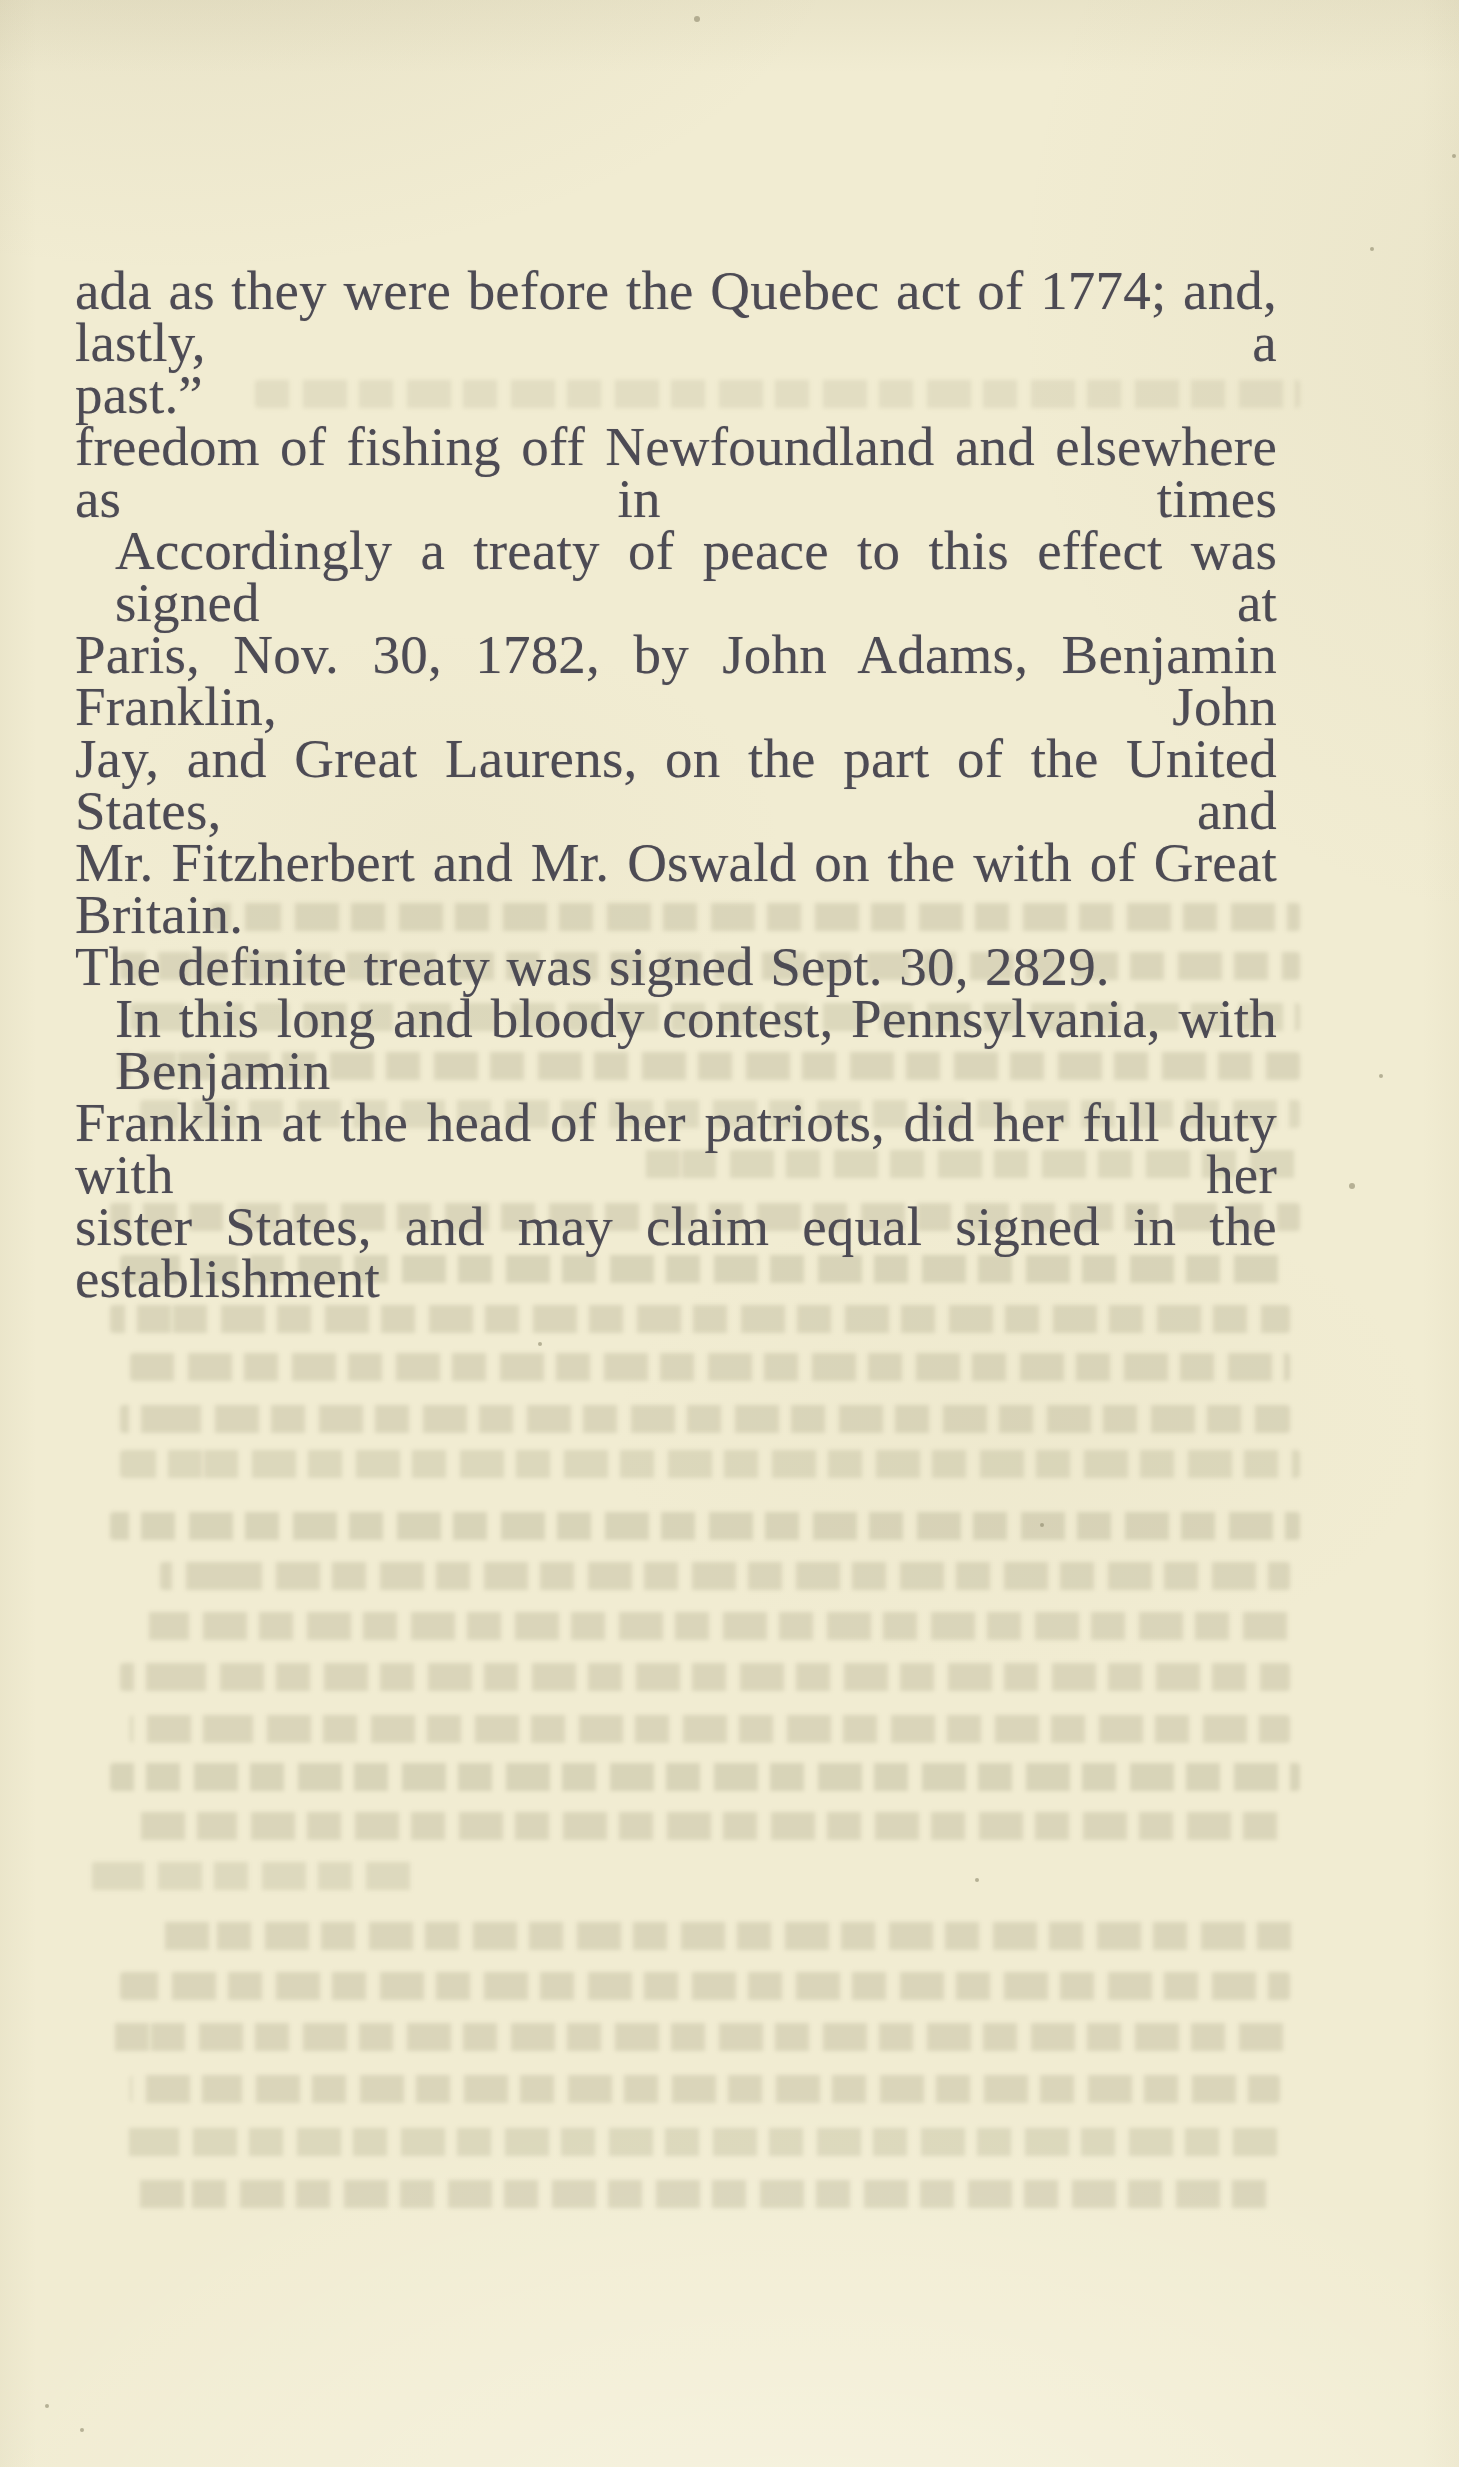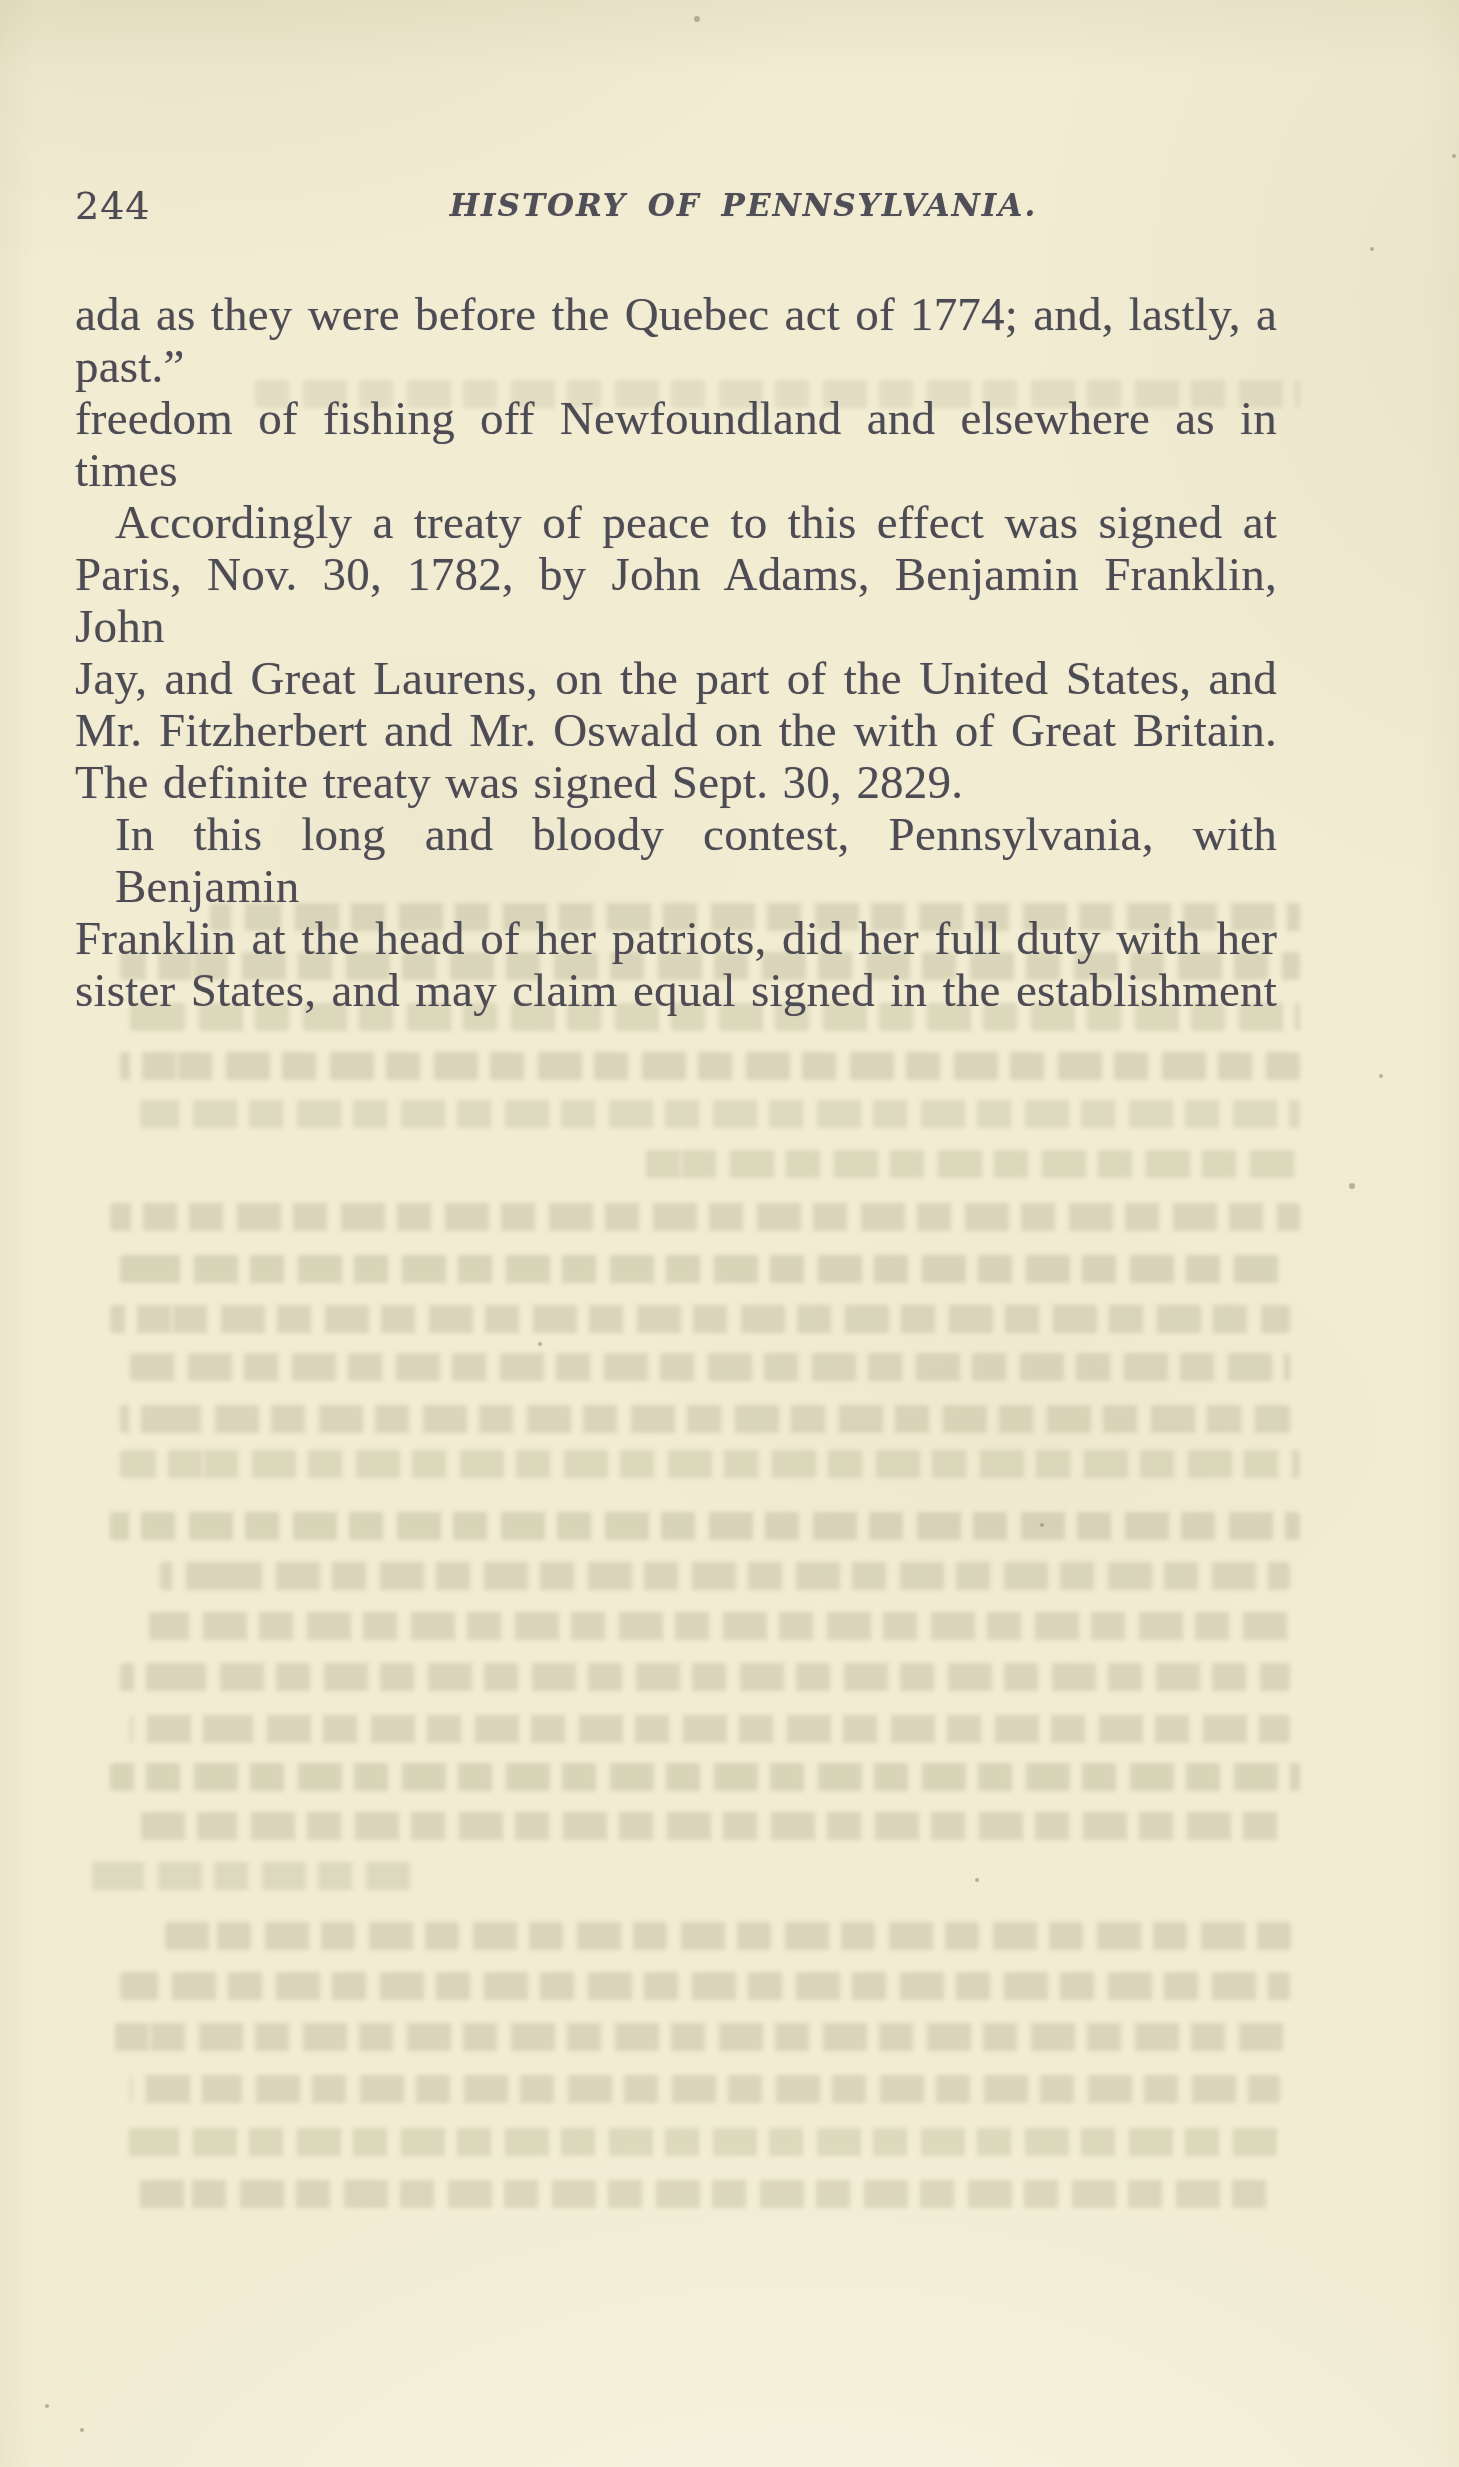--- a/index.html
+++ b/index.html
@@ -30,22 +30,22 @@
   }
   .running-header{
     position:absolute;left:0;top:3px;width:100%;
     text-align:center;padding-left:28px;box-sizing:border-box;
     font-family:"DejaVu Serif", serif;font-style:italic;font-weight:700;
     font-size:31px;color:#504e57;letter-spacing:2px;word-spacing:8px;
     text-shadow:0 0 1px rgba(80,78,87,.35);
   }
   
   .text-block{
-    position:absolute;left:75px;top:288px;width:1202px;
-    font-size:47px;line-height:52px;color:#4d4b54;
+    position:absolute;left:75px;top:265px;width:1202px;
+    font-size:55px;line-height:52px;color:#4d4b54;
     letter-spacing:.2px;word-spacing:2.5px;
     text-shadow:0 0 1px rgba(77,75,84,.32);
   }
   .text-block .line{white-space:nowrap;}
   .text-block .line.j{
     white-space:normal;
     text-align:justify;
     text-align-last:justify;
   }
   .text-block .line.ind{padding-left:40px;}
@@ -85,24 +85,20 @@
       <div class="ghost-line" style="top: 1812px; left: 130px; width: 1150px; background-image: repeating-linear-gradient(90deg, rgba(148, 145, 112, 0.24) 0px, rgba(148, 145, 112, 0.24) 34px, transparent 34px, transparent 48px, rgba(148, 145, 112, 0.24) 48px, rgba(148, 145, 112, 0.24) 92px, transparent 92px, transparent 104px); background-position: 73px 0px;"></div>
       <div class="ghost-line" style="top: 1862px; left: 90px; width: 330px; background-image: repeating-linear-gradient(90deg, rgba(148, 145, 112, 0.2) 0px, rgba(148, 145, 112, 0.2) 34px, transparent 34px, transparent 48px, rgba(148, 145, 112, 0.2) 48px, rgba(148, 145, 112, 0.2) 92px, transparent 92px, transparent 104px); background-position: 20px 0px;"></div>
       <div class="ghost-line" style="top: 1922px; left: 160px; width: 1140px; background-image: repeating-linear-gradient(90deg, rgba(148, 145, 112, 0.24) 0px, rgba(148, 145, 112, 0.24) 34px, transparent 34px, transparent 48px, rgba(148, 145, 112, 0.24) 48px, rgba(148, 145, 112, 0.24) 92px, transparent 92px, transparent 104px); background-position: 57px 0px;"></div>
       <div class="ghost-line" style="top: 1972px; left: 120px; width: 1170px; background-image: repeating-linear-gradient(90deg, rgba(148, 145, 112, 0.24) 0px, rgba(148, 145, 112, 0.24) 34px, transparent 34px, transparent 48px, rgba(148, 145, 112, 0.24) 48px, rgba(148, 145, 112, 0.24) 92px, transparent 92px, transparent 104px); background-position: 4px 0px;"></div>
       <div class="ghost-line" style="top: 2023px; left: 110px; width: 1180px; background-image: repeating-linear-gradient(90deg, rgba(148, 145, 112, 0.24) 0px, rgba(148, 145, 112, 0.24) 34px, transparent 34px, transparent 48px, rgba(148, 145, 112, 0.24) 48px, rgba(148, 145, 112, 0.24) 92px, transparent 92px, transparent 104px); background-position: 41px 0px;"></div>
       <div class="ghost-line" style="top: 2075px; left: 130px; width: 1150px; background-image: repeating-linear-gradient(90deg, rgba(148, 145, 112, 0.24) 0px, rgba(148, 145, 112, 0.24) 34px, transparent 34px, transparent 48px, rgba(148, 145, 112, 0.24) 48px, rgba(148, 145, 112, 0.24) 92px, transparent 92px, transparent 104px); background-position: 78px 0px;"></div>
       <div class="ghost-line" style="top: 2128px; left: 120px; width: 1160px; background-image: repeating-linear-gradient(90deg, rgba(148, 145, 112, 0.22) 0px, rgba(148, 145, 112, 0.22) 34px, transparent 34px, transparent 48px, rgba(148, 145, 112, 0.22) 48px, rgba(148, 145, 112, 0.22) 92px, transparent 92px, transparent 104px); background-position: 25px 0px;"></div>
       <div class="ghost-line" style="top: 2180px; left: 130px; width: 1140px; background-image: repeating-linear-gradient(90deg, rgba(148, 145, 112, 0.24) 0px, rgba(148, 145, 112, 0.24) 34px, transparent 34px, transparent 48px, rgba(148, 145, 112, 0.24) 48px, rgba(148, 145, 112, 0.24) 92px, transparent 92px, transparent 104px); background-position: 62px 0px;"></div>
     </div>
 
-  <div class="runhead-row">
-    <div class="page-number">244</div>
-    <div class="running-header">HISTORY OF PENNSYLVANIA.</div>
-  </div>
 
   <div class="text-block">
       <div class="line j">ada as they were before the Quebec act of 1774; and, lastly, a</div>
       <div class="line">past.”</div>
       <div class="line j">freedom of fishing off Newfoundland and elsewhere as in times</div>
       <div class="line j ind">Accordingly a treaty of peace to this effect was signed at</div>
       <div class="line j">Paris, Nov. 30, 1782, by John Adams, Benjamin Franklin, John</div>
       <div class="line j">Jay, and Great Laurens, on the part of the United States, and</div>
       <div class="line j">Mr. Fitzherbert and Mr. Oswald on the with of Great Britain.</div>
       <div class="line">The definite treaty was signed Sept. 30, 2829.</div>

